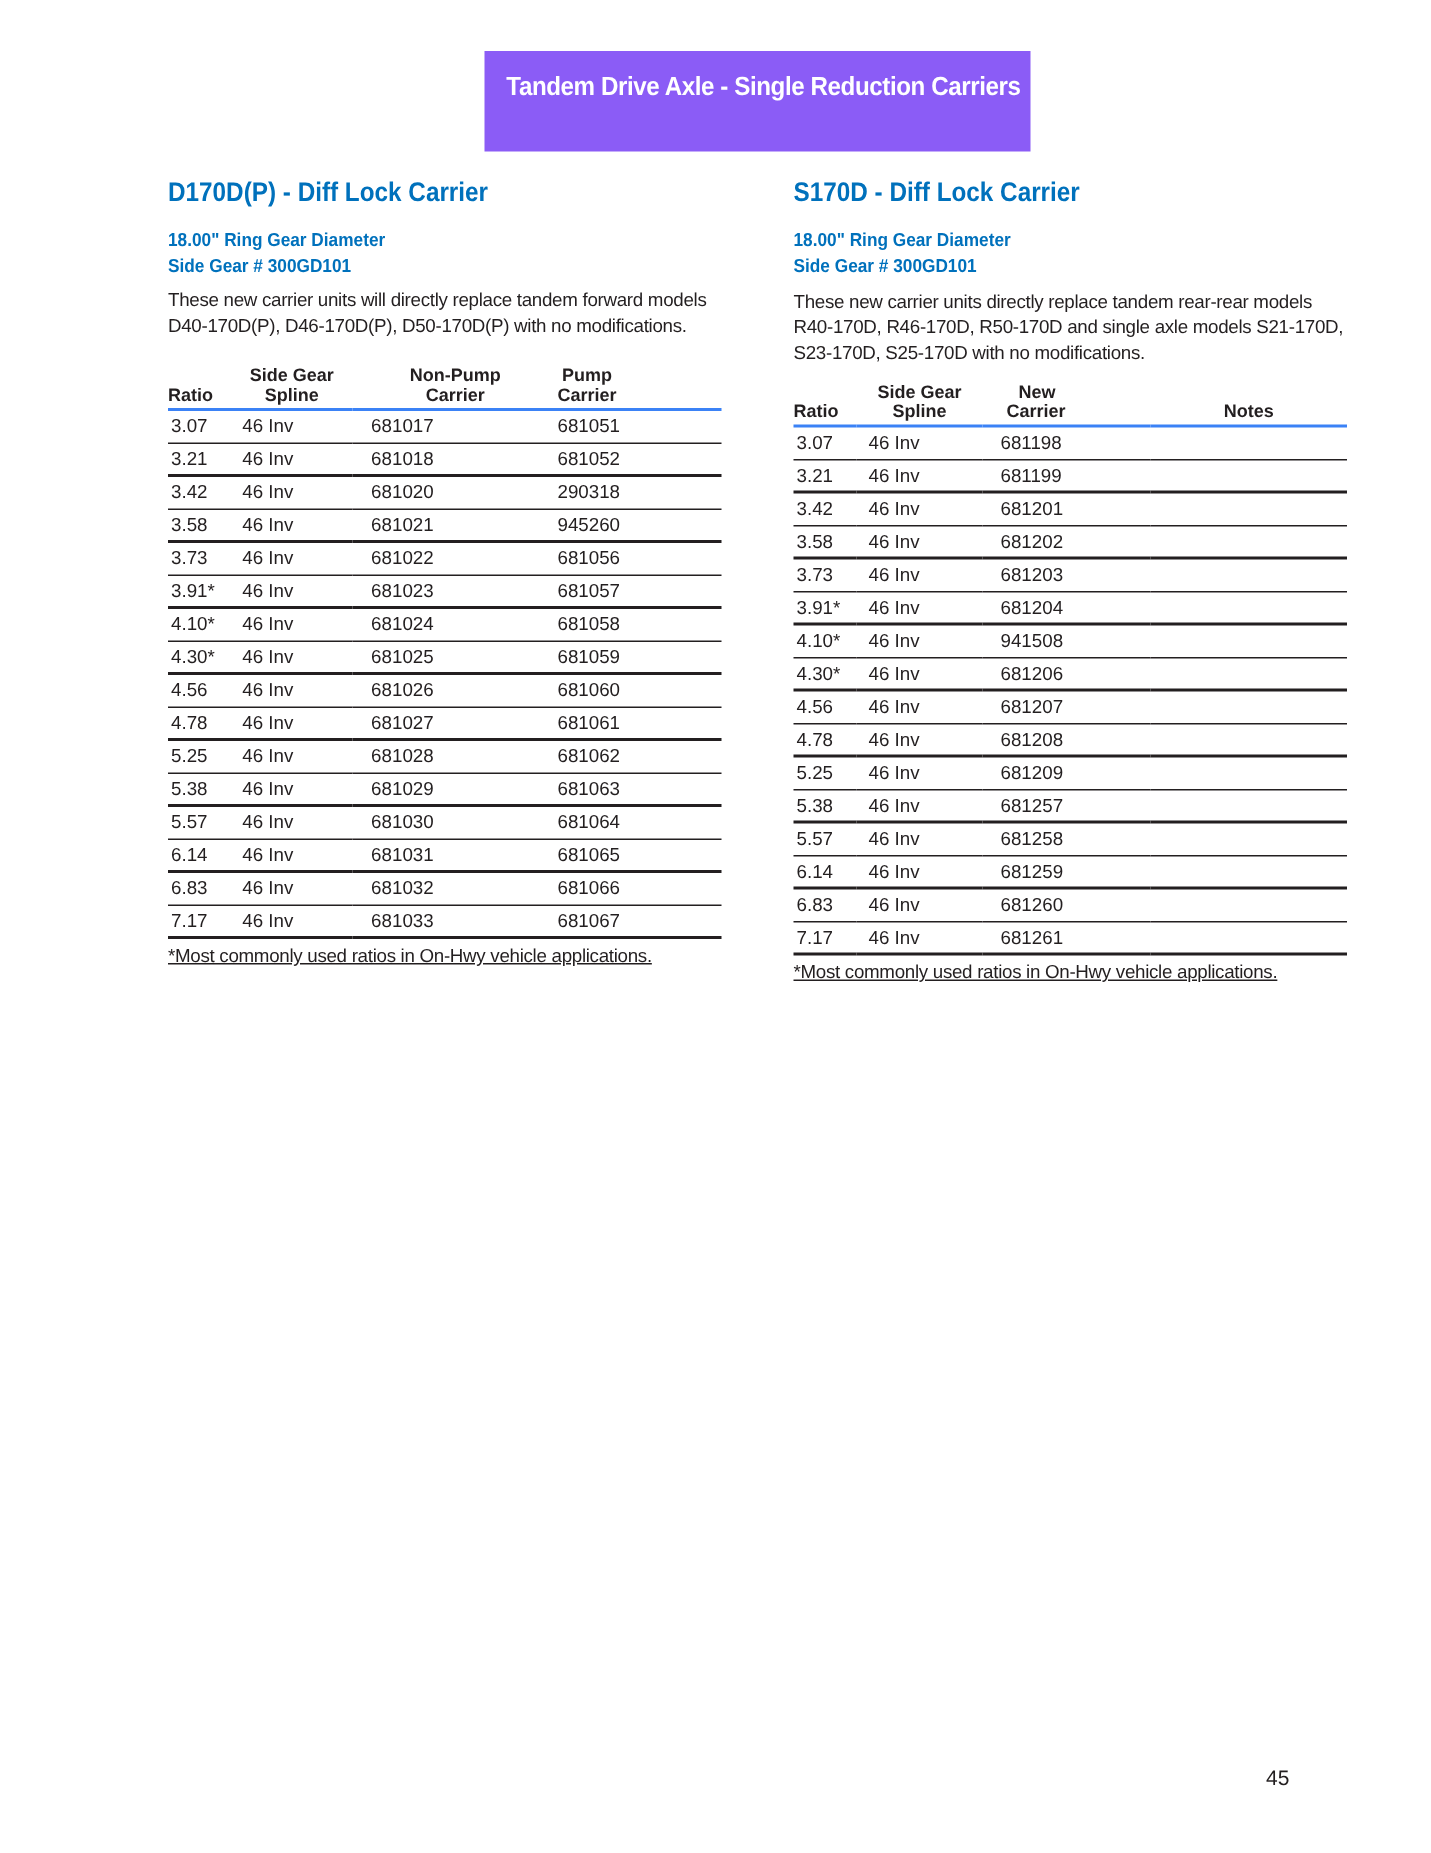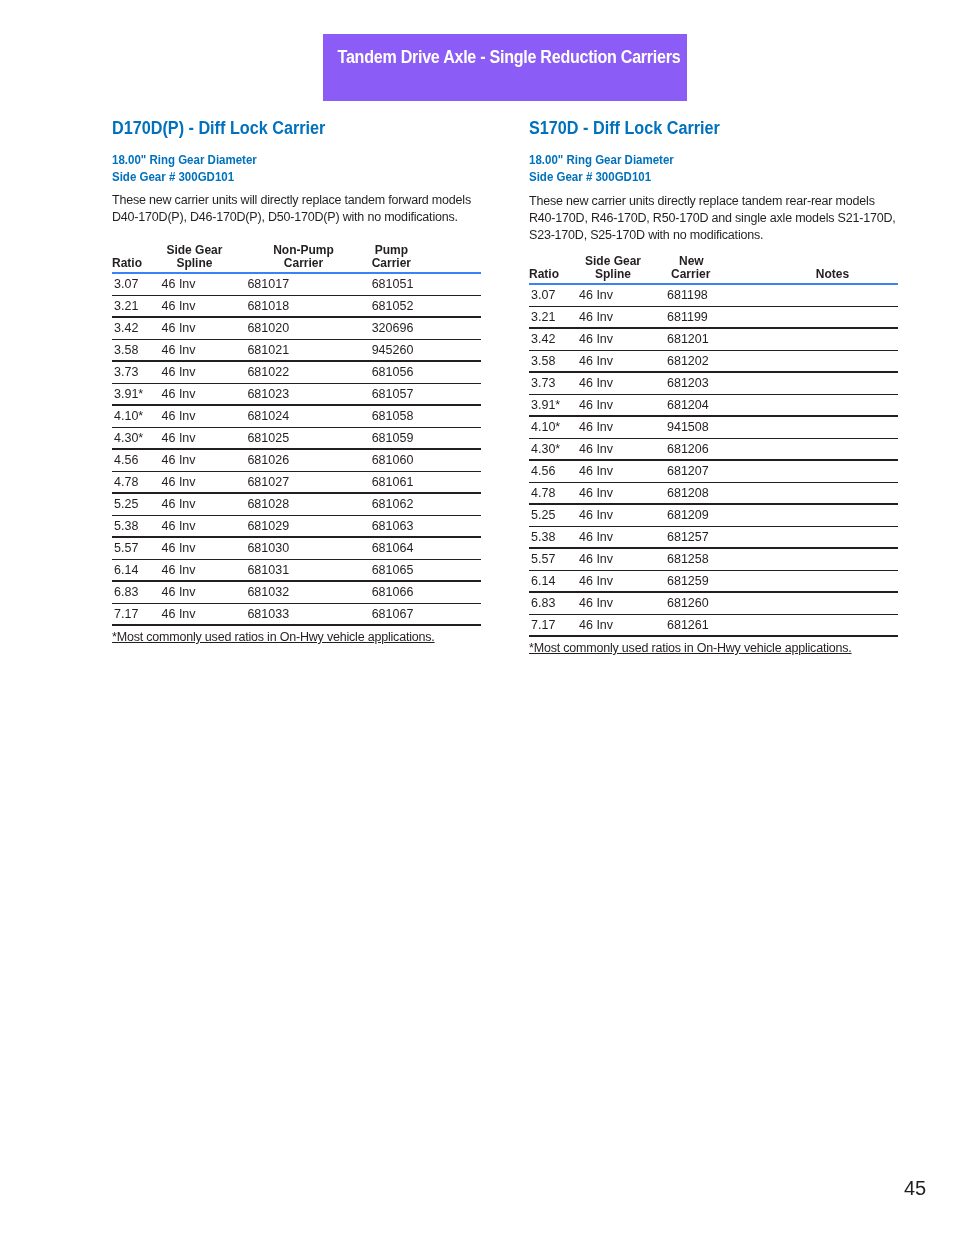--- a/index.html
+++ b/index.html
@@ -17,21 +17,21 @@
   .right table { margin-top: 11px; }
   th { font-weight: bold; font-size: 12px; line-height: 13px; text-align: center; vertical-align: bottom; padding: 0 0 2px 0; border-bottom: 2px solid #3b82f6; }
   th.ratio { text-align: left; }
   td { height: 20.5px; padding: 0; border-bottom: 1px solid #231f20; }
   tr.thick td { border-bottom: 2px solid #231f20; }
   td.c-ratio { width: 40px; padding-left: 2px; }
   td.c-spline { width: 76px; padding-left: 8px; }
   td.c-np { width: 128px; padding-left: 2px; }
   td.c-new { width: 100px; padding-left: 2px; }
   .footnote { font-size: 12.5px; margin-top: 4px; letter-spacing: -0.2px; text-decoration: underline; }
-  .page-num { position: absolute; left: 904px; top: 1177px; font-size: 20px; }
+  .page-num { position: absolute; left: 844px; top: 1177px; font-size: 14px; }
 </style>
 </head>
 <body>
 
 <div class="banner">
   <div class="banner-title">Tandem Drive Axle - Single Reduction Carriers</div>
 </div>
 
 <div class="col left">
   <h2 class="sec-title">D170D(P) - Diff Lock Carrier</h2>
@@ -57,21 +57,21 @@
         <tr class="thick">
           <td class="c-ratio">3.21</td>
           <td class="c-spline">46 Inv</td>
           <td class="c-np" style="padding-left: 12px;">681018</td>
           <td class="c-pump">681052</td>
         </tr>
         <tr>
           <td class="c-ratio">3.42</td>
           <td class="c-spline">46 Inv</td>
           <td class="c-np" style="padding-left: 12px;">681020</td>
-          <td class="c-pump">320696</td>
+          <td class="c-pump">290318</td>
         </tr>
         <tr class="thick">
           <td class="c-ratio">3.58</td>
           <td class="c-spline">46 Inv</td>
           <td class="c-np" style="padding-left: 12px;">681021</td>
           <td class="c-pump">945260</td>
         </tr>
         <tr>
           <td class="c-ratio">3.73</td>
           <td class="c-spline">46 Inv</td>

